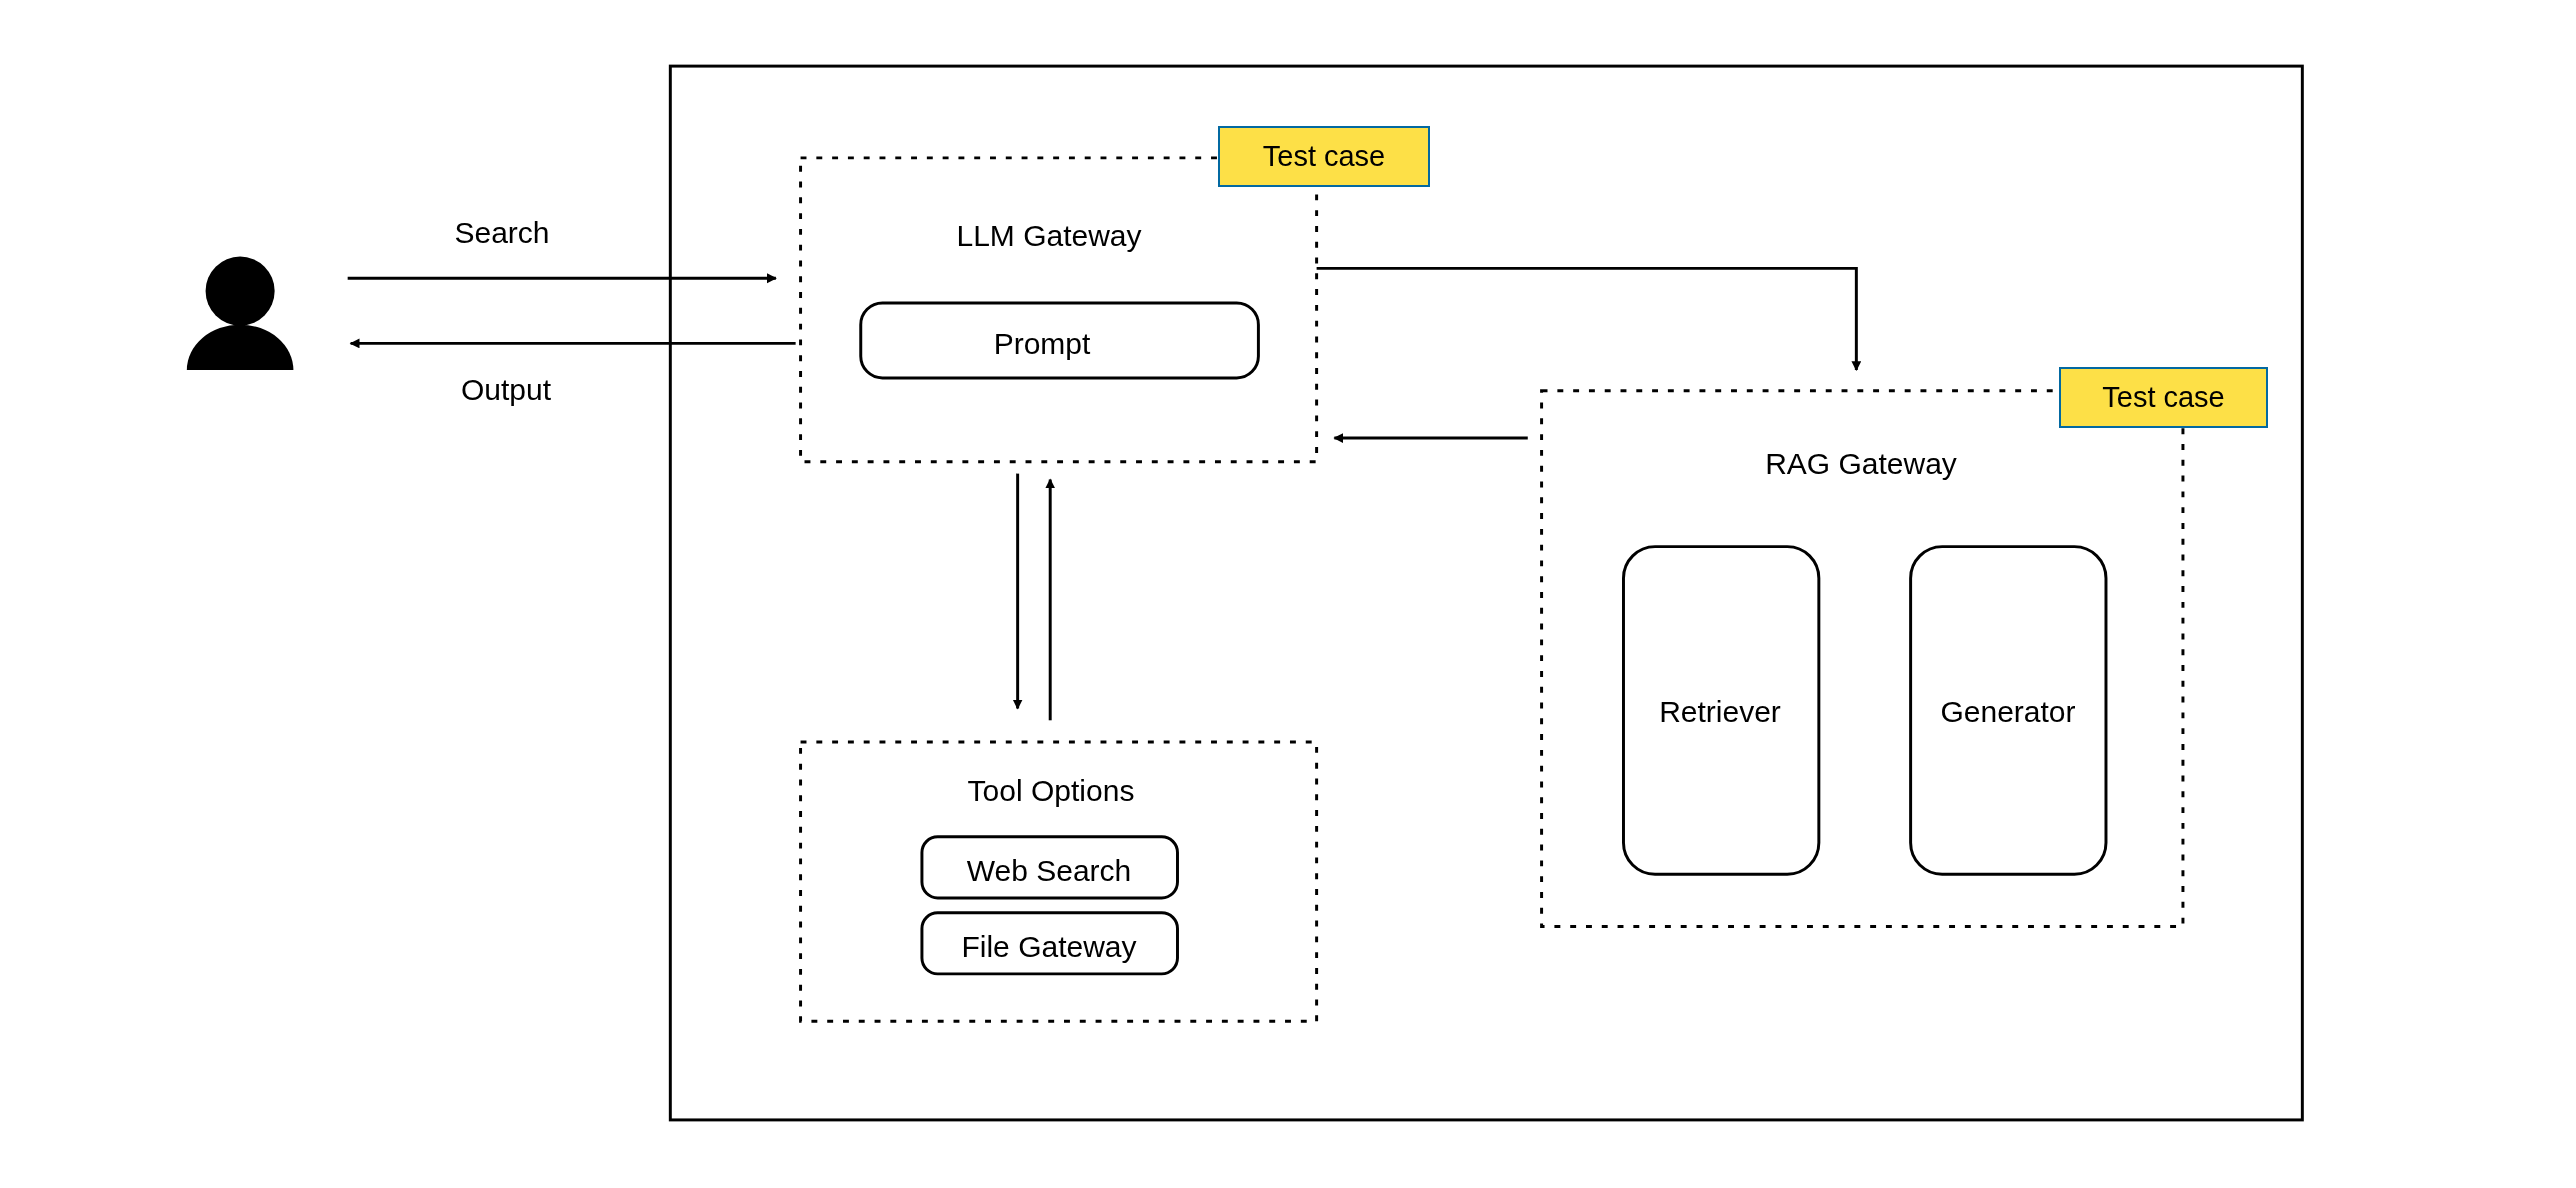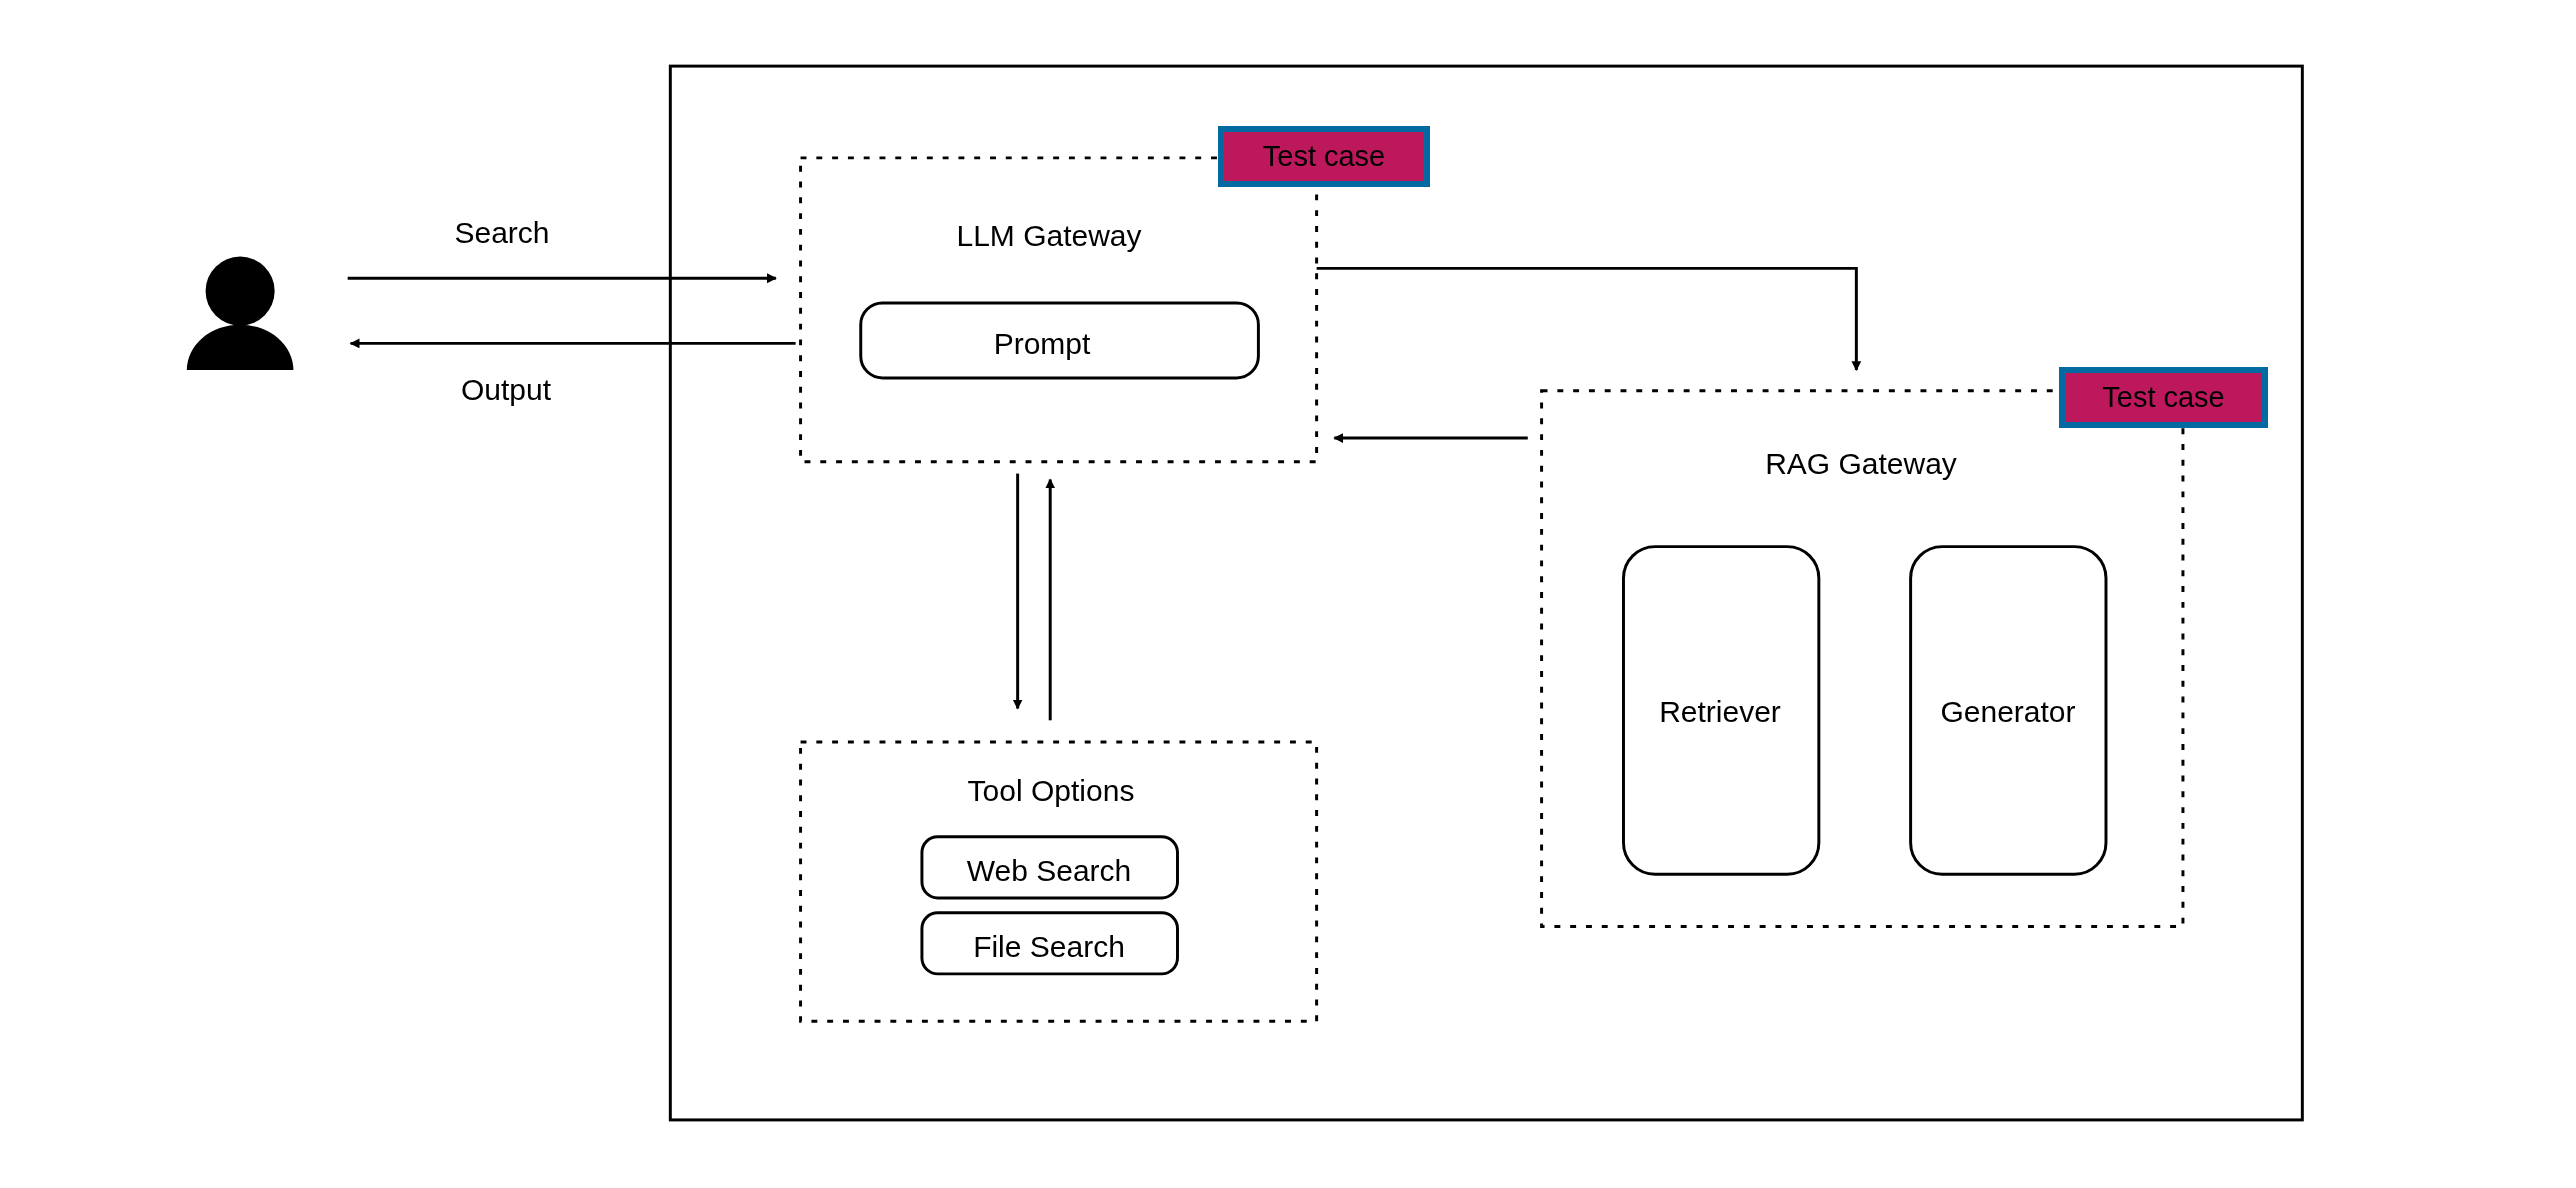--- a/index.html
+++ b/index.html
@@ -35,22 +35,22 @@
     font-size: 30px;
   }
   .arrow-label {
     font-size: 30px;
   }
   .rounded-label {
     font-size: 30px;
   }
   .testcase {
     position: absolute;
-    background: #be185d;
-    border: 6px solid #0369a1;
+    background: #fde047;
+    border: 2px solid #0369a1;
     color: #000000;
     font-size: 29px;
     display: flex;
     align-items: center;
     justify-content: center;
     box-sizing: border-box;
   }
   .centered {
     transform: translateX(-50%);
   }
@@ -104,21 +104,21 @@
   </svg>
 
   <div class="label arrow-label centered" style="left:502px; top:215px;">Search</div>
   <div class="label arrow-label centered" style="left:506px; top:372px;">Output</div>
 
   <div class="label box-title centered" style="left:1049px; top:218px;">LLM Gateway</div>
   <div class="label rounded-label centered" style="left:1042px; top:326px;">Prompt</div>
 
   <div class="label box-title centered" style="left:1051px; top:773px;">Tool Options</div>
   <div class="label rounded-label centered" style="left:1049px; top:853px;">Web Search</div>
-  <div class="label rounded-label centered" style="left:1049px; top:929px;">File Search</div>
+  <div class="label rounded-label centered" style="left:1049px; top:929px;">File Gateway</div>
 
   <div class="label box-title centered" style="left:1861px; top:446px;">RAG Gateway</div>
   <div class="label rounded-label centered" style="left:1720px; top:694px;">Retriever</div>
   <div class="label rounded-label centered" style="left:2008px; top:694px;">Generator</div>
 
   <div class="testcase" style="left:1218px; top:126px; width:212px; height:61px;">Test case</div>
   <div class="testcase" style="left:2059px; top:367px; width:209px; height:61px;">Test case</div>
 
 </div>
 

